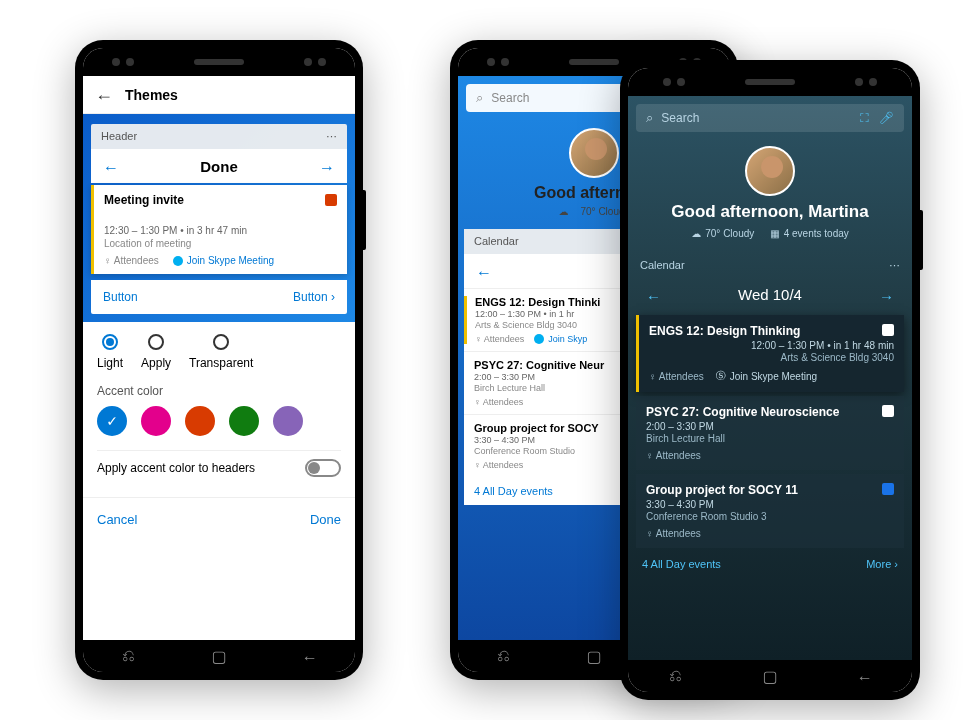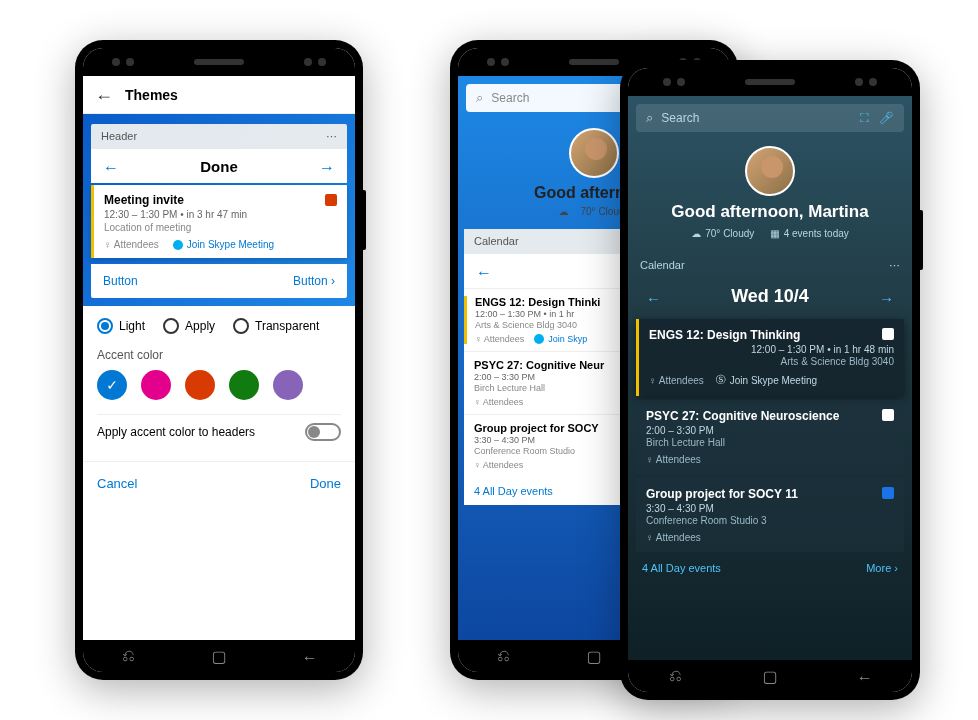--- a/index.html
+++ b/index.html
@@ -93,40 +93,40 @@
 
 .pv-card {
   background: #fff;
   padding: 8px 10px;
   border-left: 3px solid #f0c000;
   margin-top: 2px;
   box-shadow: 0 2px 6px rgba(0,0,0,0.2);
 }
 .pv-card-title { font-size: 12px; font-weight: 600; display: flex; justify-content: space-between; align-items: center; }
 .office-icon { width: 12px; height: 12px; background: #d83b01; border-radius: 2px; }
-.pv-card-time { font-size: 10px; color: #666; margin-top: 2px; }
+.pv-card-time { font-size: 10px; color: #666; margin-top: 18px; }
 .pv-card-loc { font-size: 10px; color: #888; margin-top: 2px; }
 .pv-card-foot { display: flex; gap: 14px; margin-top: 6px; font-size: 10px; color: #888; align-items: center; }
 .skype-link { color: #0078d4; display: flex; align-items: center; gap: 4px; }
 .skype-icon { width: 10px; height: 10px; border-radius: 50%; background: #00aff0; }
 
 .pv-buttons {
   background: #fff;
   margin-top: 6px;
   padding: 10px 12px;
   display: flex;
   justify-content: space-between;
   border-radius: 0 0 2px 2px;
 }
 .pv-button { color: #0078d4; font-size: 12px; }
 
 .p1-theme-section { padding: 12px 14px; }
 .p1-section-label { font-size: 12px; color: #555; margin-bottom: 8px; }
 .p1-radio-row { display: flex; gap: 18px; margin-bottom: 14px; }
-.p1-radio { display: flex; align-items: center; gap: 6px; font-size: 12px; }
+.p1-radio { display: flex; align-items: center; gap: 6px; font-size: 12px; flex-direction: column; }
 .radio-outer { width: 16px; height: 16px; border: 2px solid #333; border-radius: 50%; display: flex; align-items: center; justify-content: center; }
 .radio-outer.selected { border-color: #0078d4; }
 .radio-inner { width: 8px; height: 8px; background: #0078d4; border-radius: 50%; }
 
 .p1-colors { display: flex; gap: 14px; margin-bottom: 14px; }
 .color-dot { width: 30px; height: 30px; border-radius: 50%; display: flex; align-items: center; justify-content: center; }
 .check { color: #fff; font-size: 14px; }
 
 .p1-toggle-row { display: flex; justify-content: space-between; align-items: center; padding: 8px 0; font-size: 12px; border-top: 1px solid #eee; }
 .toggle { width: 36px; height: 18px; border: 2px solid #888; border-radius: 10px; display: flex; align-items: center; padding: 1px; }
@@ -197,21 +197,21 @@
 .p3-search-icons { margin-left: auto; display: flex; gap: 10px; color: #4fc3f7; }
 
 .p3-greeting { text-align: center; padding: 6px 0 4px; }
 .p3-greeting .greeting-text { color: #fff; font-size: 17px; }
 .p3-weather { font-size: 10px; color: #b8d4e3; margin-top: 6px; display: flex; justify-content: center; gap: 16px; }
 .p3-weather span { display: flex; align-items: center; gap: 4px; }
 
 .p3-cal { margin: 10px 8px 0; }
 .p3-cal-header { padding: 6px 4px; font-size: 11px; color: #b8d4e3; display: flex; justify-content: space-between; }
 .p3-date-row { padding: 8px 10px; display: flex; justify-content: space-between; align-items: center; }
-.p3-date { font-weight: 700; font-size: 18px; color: #fff; text-align: right; }
+.p3-date { font-weight: 400; font-size: 15px; color: #fff; text-align: right; }
 .p3-arrow { color: #4fc3f7; font-size: 15px; }
 
 .p3-event {
   background: rgba(30,50,60,0.55);
   margin-top: 4px;
   padding: 9px 10px;
 }
 .p3-event.first { box-shadow: 0 3px 10px rgba(0,0,0,0.5); background: rgba(20,35,45,0.85); border-left: 3px solid #f0c000; text-align: right; }
 .p3e-title { font-size: 12px; font-weight: 600; display: flex; justify-content: space-between; color: #fff; }
 .p3e-time { font-size: 10px; color: #c0d8e3; margin-top: 2px; }

